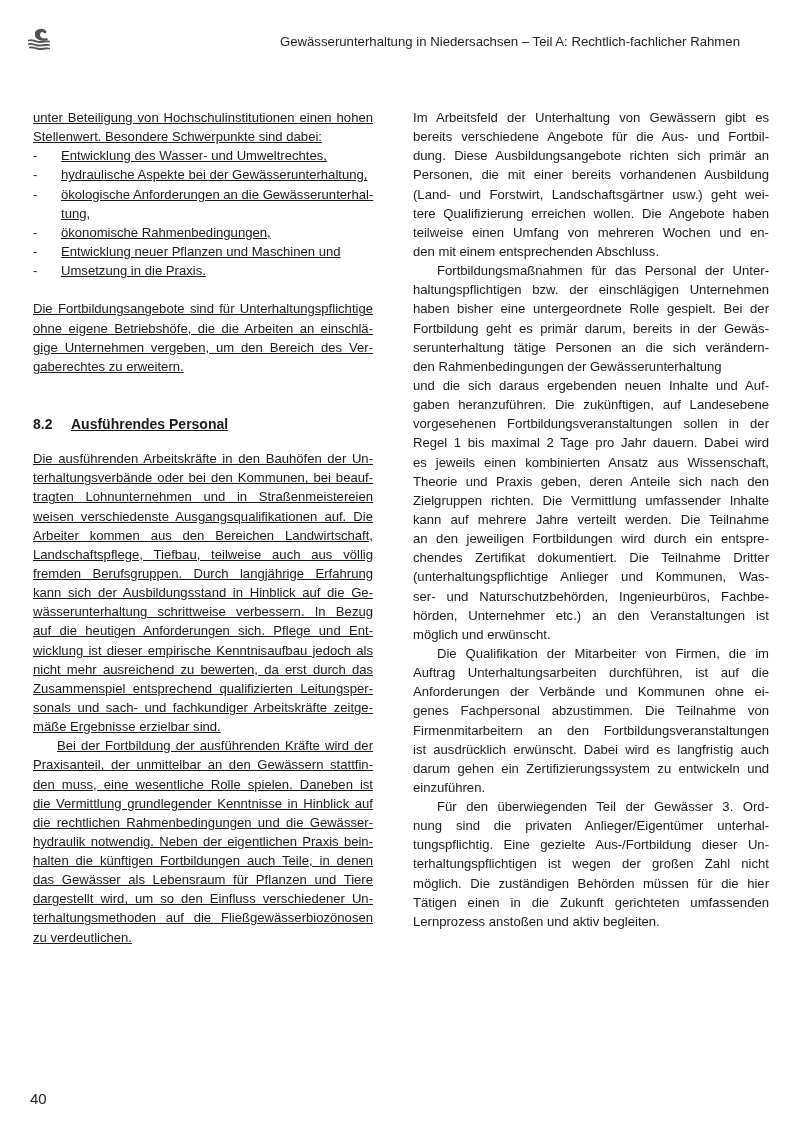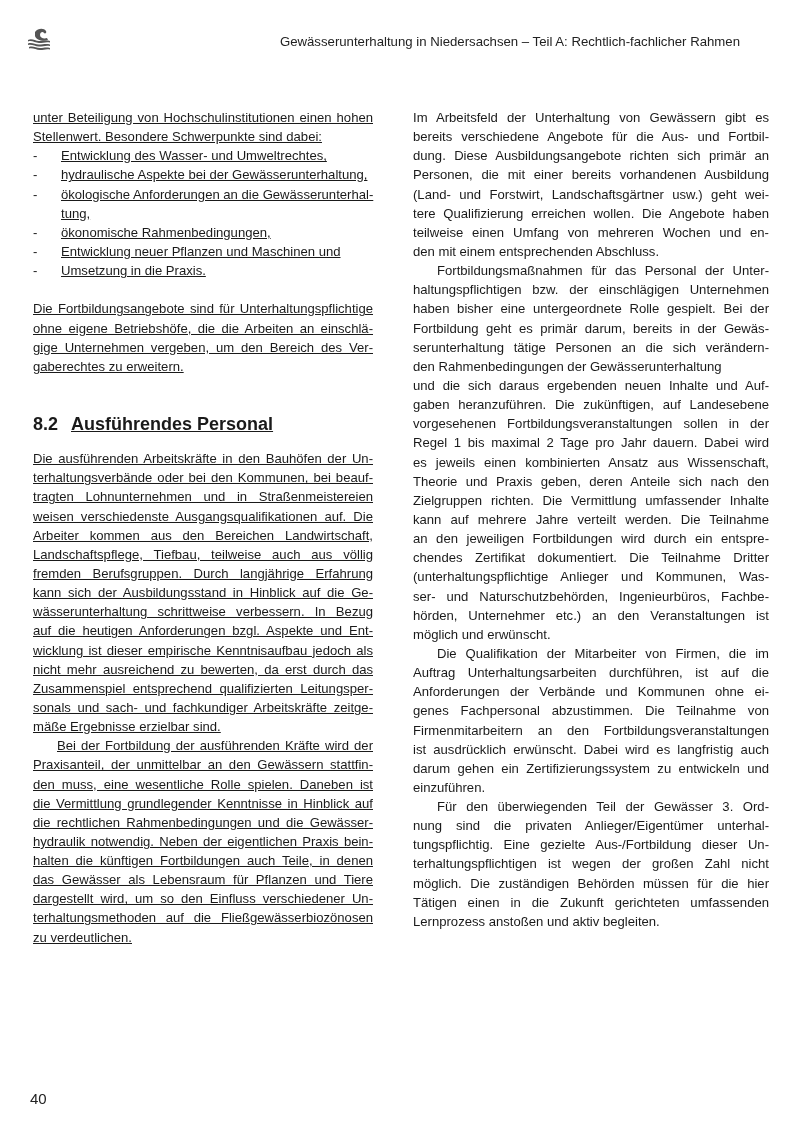--- a/index.html
+++ b/index.html
@@ -9,21 +9,21 @@
   .header-title { position: absolute; right: 60px; top: 34px; font-size: 13.2px; color: #222; white-space: nowrap; text-align: center; }
   .col { position: absolute; top: 108px; font-size: 13.1px; line-height: 19.15px; }
   .col.left { left: 33px; width: 340px; text-decoration: underline; }
   .col.right { left: 413px; width: 356px; }
   .line { display: block; white-space: nowrap; height: 19.15px; }
   .just { text-align: justify; text-align-last: justify; }
   .indent { padding-left: 24px; }
   .bullet { position: relative; padding-left: 28px; }
   .bullet .dash { position: absolute; left: 0; top: 0; }
   .gap { height: 19.15px; }
-  .heading { font-weight: bold; font-size: 18px; height: 34px; line-height: 34px; margin-top: 12px; margin-bottom: 8px; white-space: nowrap; }
+  .heading { font-weight: bold; font-size: 14px; height: 34px; line-height: 34px; margin-top: 12px; margin-bottom: 8px; white-space: nowrap; }
   .heading .num { display: inline-block; width: 38px; }
   .page-number { position: absolute; left: 30px; top: 1090px; font-size: 15px; color: #222; }
 </style>
 </head>
 <body>
 
 <div>
   <div class="header-logo">
     <svg width="26" height="24" viewBox="0 0 26 24">
       <path d="M9 4 C12 0 18 0 20 3 C21 5 19 6 18 5 C17 3 14 4 14 7 C14 10 18 11 21 10 L22 12 C17 14 10 12 9 8 Z" fill="#555"></path>
@@ -81,21 +81,21 @@
   <div>
     <span class="line just">Die ausführenden Arbeitskräfte in den Bauhöfen der Un-</span>
     <span class="line just">terhaltungsverbände oder bei den Kommunen, bei beauf-</span>
     <span class="line just">tragten Lohnunternehmen und in Straßenmeistereien</span>
     <span class="line just">weisen verschiedenste Ausgangsqualifikationen auf. Die</span>
     <span class="line just">Arbeiter kommen aus den Bereichen Landwirtschaft,</span>
     <span class="line just">Landschaftspflege, Tiefbau, teilweise auch aus völlig</span>
     <span class="line just">fremden Berufsgruppen. Durch langjährige Erfahrung</span>
     <span class="line just">kann sich der Ausbildungsstand in Hinblick auf die Ge-</span>
     <span class="line just">wässerunterhaltung schrittweise verbessern. In Bezug</span>
-    <span class="line just">auf die heutigen Anforderungen bzgl. Aspekte und Ent-</span>
+    <span class="line just">auf die heutigen Anforderungen sich. Pflege und Ent-</span>
     <span class="line just">wicklung ist dieser empirische Kenntnisaufbau jedoch als</span>
     <span class="line just">nicht mehr ausreichend zu bewerten, da erst durch das</span>
     <span class="line just">Zusammenspiel entsprechend qualifizierten Leitungsper-</span>
     <span class="line just">sonals und sach- und fachkundiger Arbeitskräfte zeitge-</span>
     <span class="line">mäße Ergebnisse erzielbar sind.</span>
   </div>
   <div>
     <span class="line just indent">Bei der Fortbildung der ausführenden Kräfte wird der</span>
     <span class="line just">Praxisanteil, der unmittelbar an den Gewässern stattfin-</span>
     <span class="line just">den muss, eine wesentliche Rolle spielen. Daneben ist</span>

